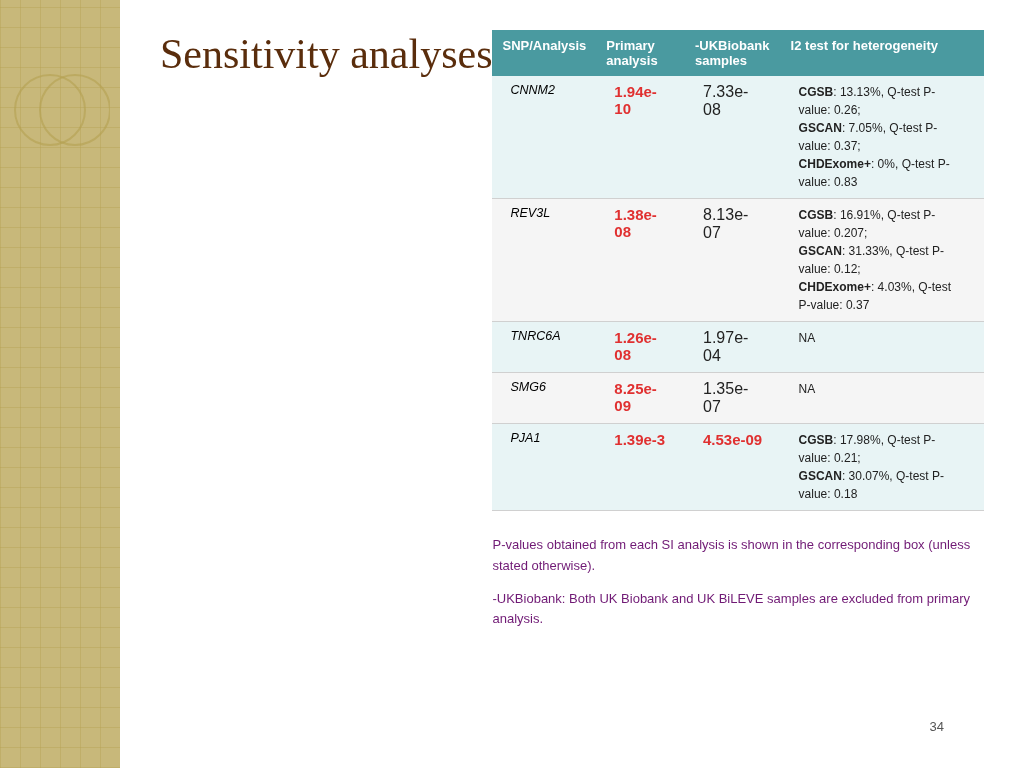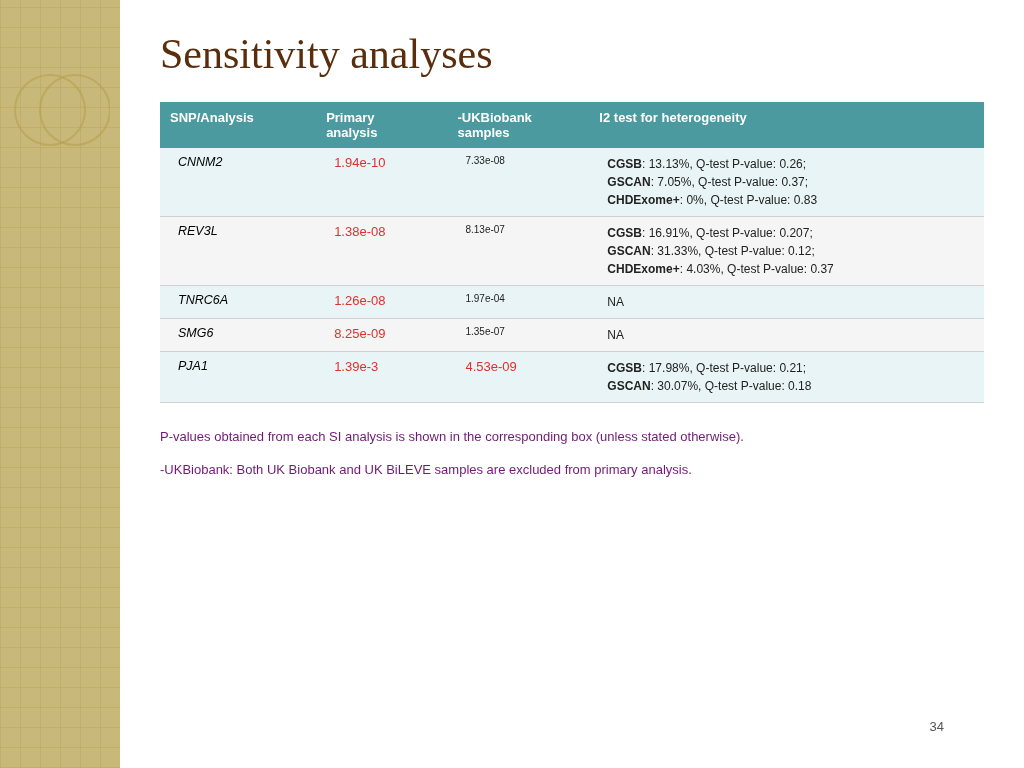--- a/index.html
+++ b/index.html
@@ -44,21 +44,21 @@
     .sidebar-circles circle {
       fill: none;
       stroke: rgba(180, 160, 80, 0.6);
       stroke-width: 2;
     }
 
     .main-content {
       flex: 1;
       padding: 30px 40px 20px 40px;
       display: flex;
-      flex-direction: column;
+      flex-direction: row;
     }
 
     .page-title {
       font-size: 42px;
       color: #5a2d0c;
       font-weight: normal;
       margin-bottom: 24px;
       font-family: Georgia, 'Times New Roman', serif;
     }
 
@@ -87,27 +87,27 @@
 
     tbody tr:nth-child(odd) td {
       background: #e8f4f5;
     }
     tbody tr:nth-child(even) td {
       background: #f5f5f5;
     }
 
     .primary-val {
       color: #e03030;
-      font-weight: normal;
-      font-size: 13px;
+      font-weight: bold;
+      font-size: 15px;
     }
 
     .secondary-val {
       color: #222;
-      font-size: 10px;
+      font-size: 16px;
     }
 
     .het-text {
       font-size: 12px;
       color: #222;
       line-height: 1.5;
     }
 
     .het-text strong {
       font-weight: bold;

